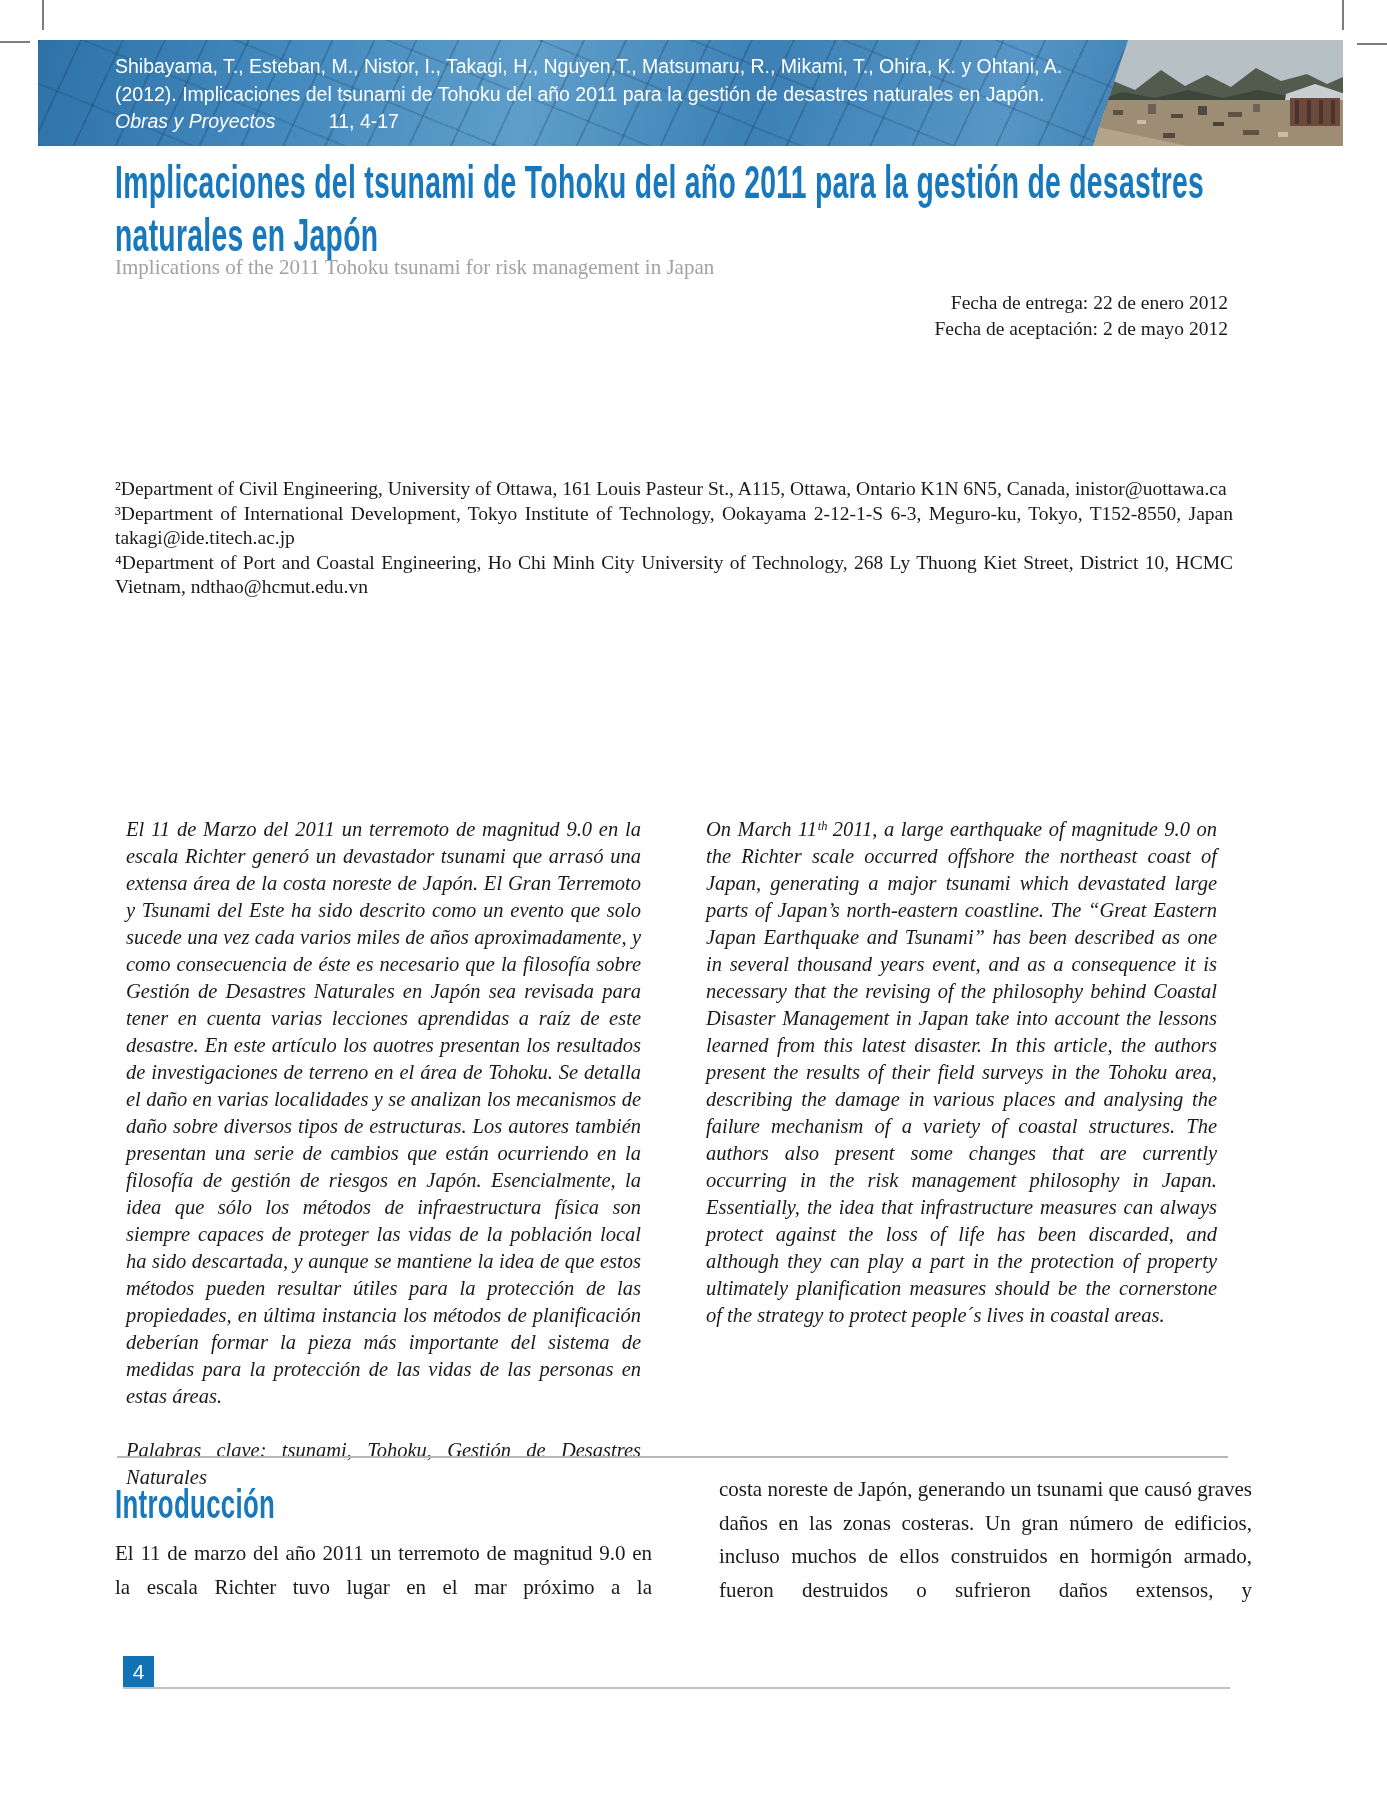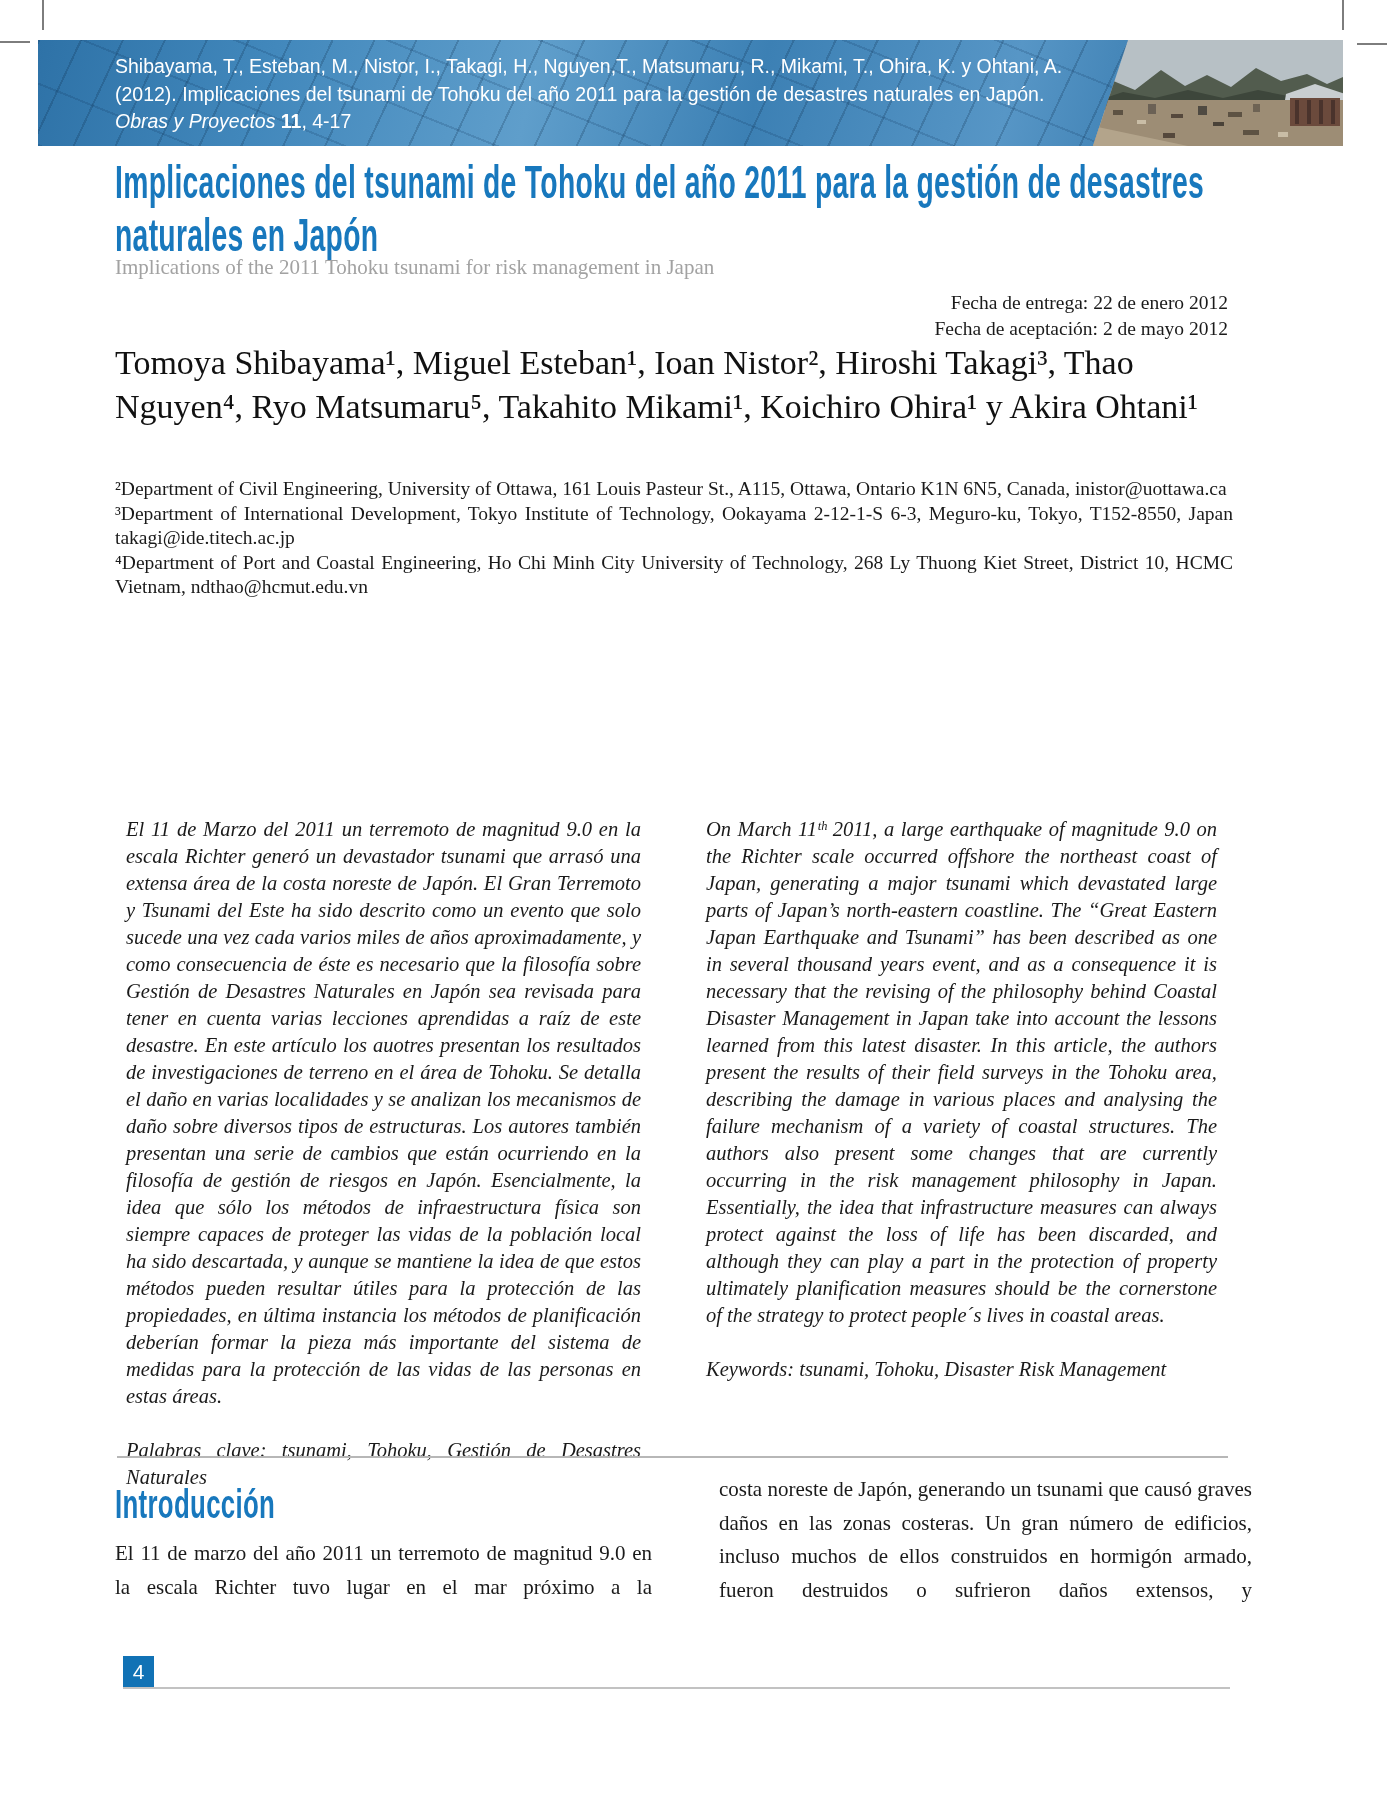--- a/index.html
+++ b/index.html
@@ -14,21 +14,21 @@
   
   .banner{position:absolute;left:38px;top:40px;width:1305px;height:106px;overflow:hidden;
       background:
         repeating-linear-gradient(115deg, rgba(10,40,70,0.22) 0 2px, rgba(0,0,0,0) 2px 38px),
         repeating-linear-gradient(22deg, rgba(12,48,88,0.18) 0 2px, rgba(0,0,0,0) 2px 57px),
         linear-gradient(104deg,#2e72a7 0%,#4288bc 18%,#5f9ecb 38%,#3c80b4 55%,#5796c6 74%,#2e72a7 92%);}
   .citation{position:absolute;left:77px;top:13px;width:958px;margin:0;
       font-family:"Liberation Sans","DejaVu Sans",sans-serif;font-size:19.5px;line-height:27.5px;
       color:#ffffff;font-weight:normal;}
   .citation i{font-style:italic;}
-  .citation b{font-weight:bold;}
+  .citation b{font-weight:normal;margin-left:48px;}
   .banner-photo{position:absolute;right:0;top:0;width:250px;height:106px;
       clip-path:polygon(14% 0,100% 0,100% 100%,0% 100%);}
   .banner-photo svg{display:block;}
   
   .title-es{position:absolute;left:115px;top:156px;width:1850px;margin:0;
       transform:scaleX(0.615);transform-origin:left top;
       font-family:"Liberation Sans","DejaVu Sans",sans-serif;font-weight:bold;
       font-size:46px;line-height:53px;color:#1878bd;letter-spacing:0.5px;}
   .title-en{position:absolute;left:115px;top:250px;width:1100px;margin:0;
       font-weight:normal;font-size:21px;line-height:34px;color:#a2a2a2;}
@@ -106,41 +106,39 @@
   </header>
 
   <h1 class="title-es">Implicaciones del tsunami de Tohoku del año 2011 para la gestión de desastres naturales en Japón</h1>
   <h2 class="title-en">Implications of the 2011 Tohoku tsunami for risk management in Japan</h2>
 
   <div class="dates">
     <p>Fecha de entrega: 22 de enero 2012</p>
     <p>Fecha de aceptación: 2 de mayo 2012</p>
   </div>
 
-  <p class="authors">Tomoya Shibayama¹, Miguel Esteban¹, Ioan Nistor², Hiroshi Takagi³, Thao Nguyen⁴, Ryo Matsumaru⁵, Takahito Mikami¹, Koichiro Ohira¹ y Akira Ohtani¹</p>
 
   <div class="affils">
 
 
       <p class="affil">²Department of Civil Engineering, University of Ottawa, 161 Louis Pasteur St., A115, Ottawa, Ontario K1N 6N5, Canada, inistor@uottawa.ca</p>
 
       <p class="affil">³Department of International Development, Tokyo Institute of Technology, Ookayama 2-12-1-S 6-3, Meguro-ku, Tokyo, T152-8550, Japan takagi@ide.titech.ac.jp</p>
 
       <p class="affil">⁴Department of Port and Coastal Engineering, Ho Chi Minh City University of Technology, 268 Ly Thuong Kiet Street, District 10, HCMC Vietnam, ndthao@hcmut.edu.vn</p>
 
     </div>
 
   <section class="abs-col abs-es">
     <p>El 11 de Marzo del 2011 un terremoto de magnitud 9.0 en la escala Richter generó un devastador tsunami que arrasó una extensa área de la costa noreste de Japón. El Gran Terremoto y Tsunami del Este ha sido descrito como un evento que solo sucede una vez cada varios miles de años aproximadamente, y como consecuencia de éste es necesario que la filosofía sobre Gestión de Desastres Naturales en Japón sea revisada para tener en cuenta varias lecciones aprendidas a raíz de este desastre. En este artículo los auotres presentan los resultados de investigaciones de terreno en el área de Tohoku. Se detalla el daño en varias localidades y se analizan los mecanismos de daño sobre diversos tipos de estructuras. Los autores también presentan una serie de cambios que están ocurriendo en la filosofía de gestión de riesgos en Japón. Esencialmente, la idea que sólo los métodos de infraestructura física son siempre capaces de proteger las vidas de la población local ha sido descartada, y aunque se mantiene la idea de que estos métodos pueden resultar útiles para la protección de las propiedades, en última instancia los métodos de planificación deberían formar la pieza más importante del sistema de medidas para la protección de las vidas de las personas en estas áreas.</p>
     <p class="kw">Palabras clave: tsunami, Tohoku, Gestión de Desastres Naturales</p>
   </section>
 
   <section class="abs-col abs-en">
     <p>On March 11ᵗʰ 2011, a large earthquake of magnitude 9.0 on the Richter scale occurred offshore the northeast coast of Japan, generating a major tsunami which devastated large parts of Japan’s north-eastern coastline. The “Great Eastern Japan Earthquake and Tsunami” has been described as one in several thousand years event, and as a consequence it is necessary that the revising of the philosophy behind Coastal Disaster Management in Japan take into account the lessons learned from this latest disaster. In this article, the authors present the results of their field surveys in the Tohoku area, describing the damage in various places and analysing the failure mechanism of a variety of coastal structures. The authors also present some changes that are currently occurring in the risk management philosophy in Japan. Essentially, the idea that infrastructure measures can always protect against the loss of life has been discarded, and although they can play a part in the protection of property ultimately planification measures should be the cornerstone of the strategy to protect people´s lives in coastal areas.</p>
-    <p class="kw">Keywords: tsunami, Tohoku, Disaster Risk Management</p>
   </section>
 
   <hr class="divider">
 
   <h3 class="intro-heading">Introducción</h3>
   <p class="body-par intro-left">El 11 de marzo del año 2011 un terremoto de magnitud 9.0 en la escala Richter tuvo lugar en el mar próximo a la</p>
   <p class="body-par intro-right">costa noreste de Japón, generando un tsunami que causó graves daños en las zonas costeras. Un gran número de edificios, incluso muchos de ellos construidos en hormigón armado, fueron destruidos o sufrieron daños extensos, y</p>
 
   <div class="pagenum">4</div>
   <div class="footer-rule"></div>

